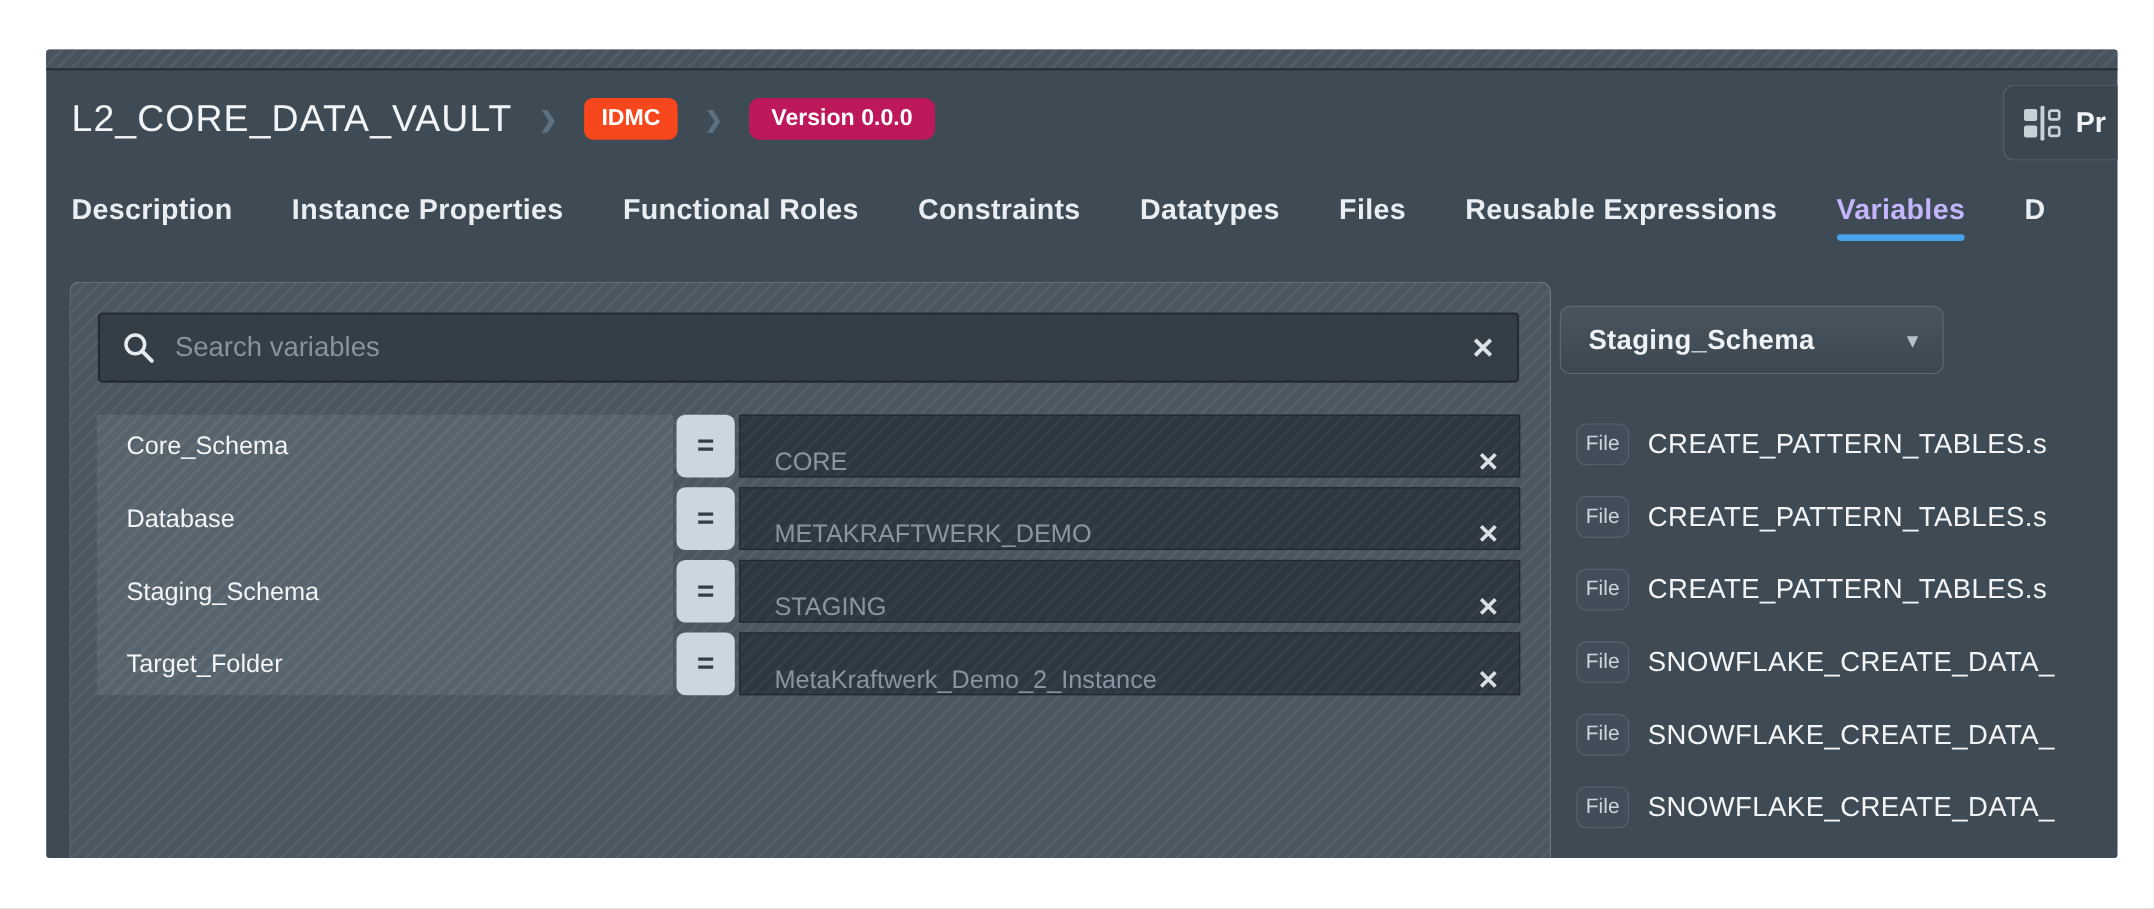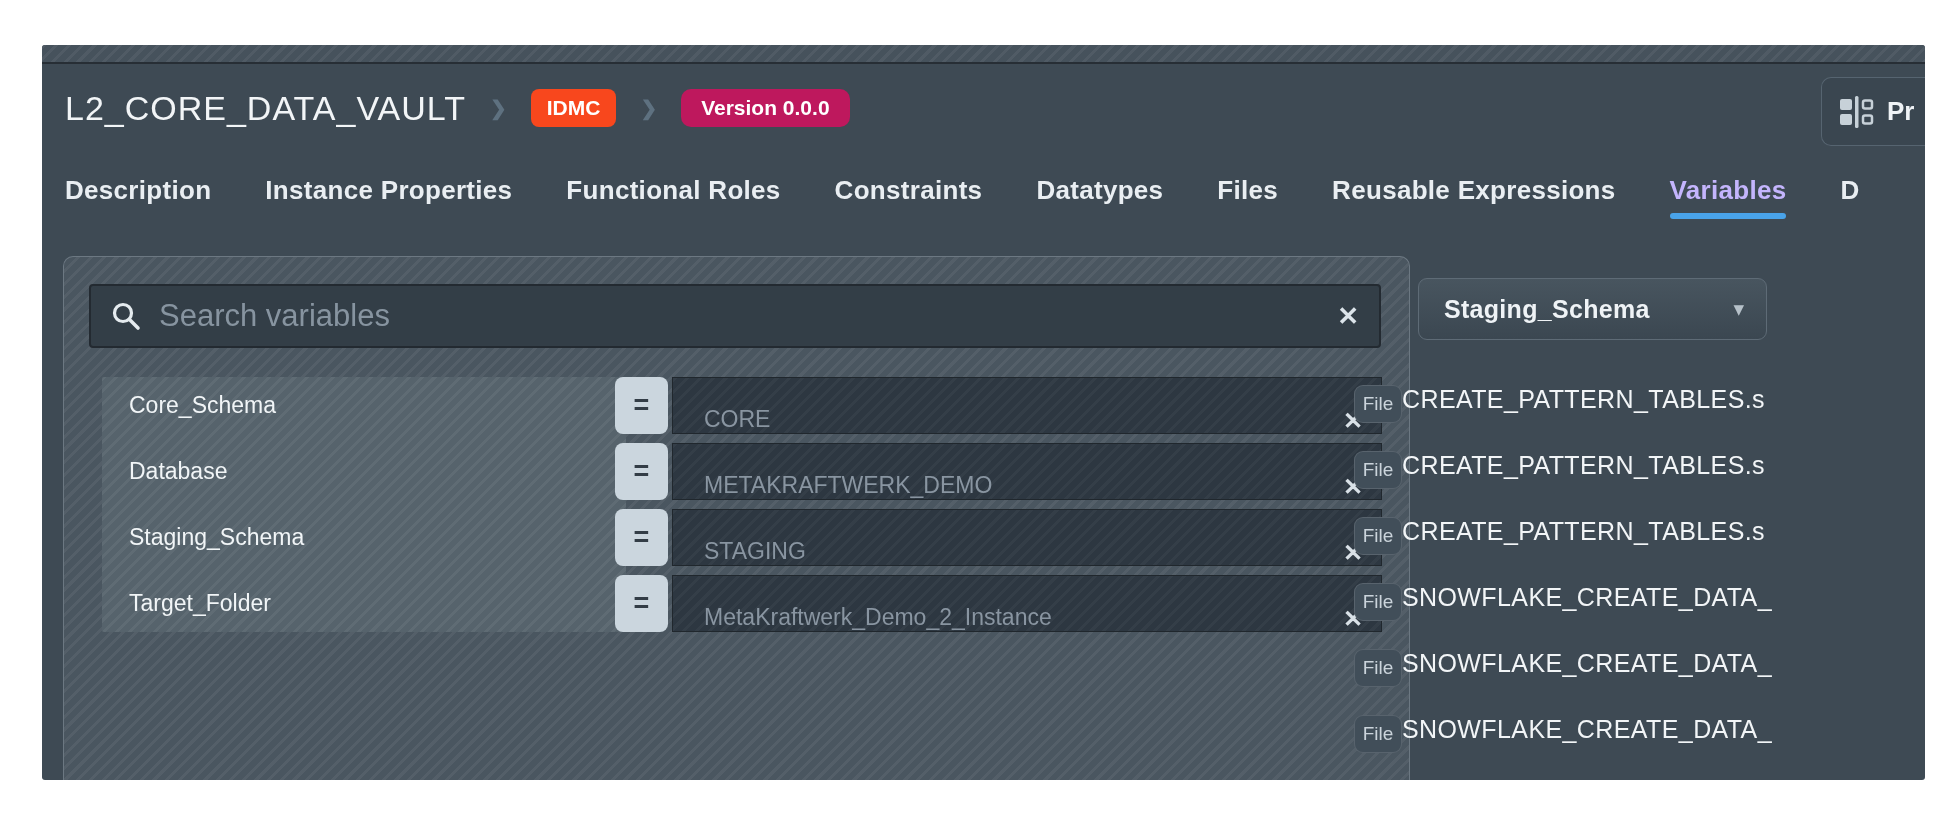--- a/index.html
+++ b/index.html
@@ -44,25 +44,25 @@
 
   
   .panel{position:absolute;left:21px;top:211px;width:1347px;height:524px;
     background-color:#4A5660;border:1px solid #6C7882;border-bottom:none;
     border-radius:10px 10px 0 0;box-sizing:border-box;}
 
   .search{position:absolute;left:25px;top:27px;width:1292px;height:64px;
     background-color:#333E47;border:2px solid #232A31;border-radius:4px;
     box-sizing:border-box;display:flex;align-items:center;padding:0 20px;gap:16px;}
   .search input{flex:1;background:transparent;border:none;outline:none;
-    color:#C7D1D8;font-size:31px;font-family:"Liberation Sans",sans-serif;}
+    color:#C7D1D8;font-size:25px;font-family:"Liberation Sans",sans-serif;}
   .search input::placeholder{color:#8794A0;opacity:1;}
   .x-icon{color:#DCE4EA;font-size:26px;font-weight:700;cursor:pointer;line-height:1;}
 
-  .label-block{position:absolute;left:38px;top:120px;width:524px;height:255px;
+  .label-block{position:absolute;left:24px;top:120px;width:524px;height:255px;
     background-color:#56636C;border-radius:2px;text-align:center;}
   .label-row{height:57px;margin-bottom:9px;display:flex;align-items:center;
     padding-left:27px;color:#F1F5F7;font-size:23px;font-weight:500;}
 
   .eq-block{position:absolute;left:551px;width:53px;height:57px;
     background:#CBD6DE;border-radius:8px;display:flex;align-items:center;
     justify-content:center;color:#333D46;font-size:27px;font-weight:700;}
   .val-field{position:absolute;left:608px;width:710px;height:57px;
     background-color:#2D3741;border:1px solid #20272D;box-sizing:border-box;
     display:flex;align-items:flex-end;padding:0 18px 0 31px;}
@@ -70,22 +70,22 @@
   .val-field .x-icon{font-size:24px;color:#D9E1E7;}
 
   
   .dropdown{position:absolute;left:1376px;top:233px;width:349px;height:62px;
     background:linear-gradient(#48555F,#3B4751);border:1px solid #5E6B76;
     border-radius:9px;box-sizing:border-box;display:flex;align-items:center;
     padding:0 22px 0 25px;cursor:pointer;}
   .dropdown .dd-label{color:#EFF3F6;font-size:25px;font-weight:600;letter-spacing:0.3px;}
   .dropdown .caret{margin-left:auto;color:#B6C1C9;font-size:21px;}
 
-  .file-row{position:absolute;left:1312px;height:38px;display:flex;
-    cursor:pointer;}
+  .file-row{position:absolute;left:1391px;height:38px;display:flex;
+    align-items:center;gap:17px;cursor:pointer;}
   .file-badge{width:48px;height:38px;background:#414E59;
     border:1px solid rgba(255,255,255,0.12);border-radius:9px;
     display:flex;align-items:center;justify-content:center;
     color:#CBD4DB;font-size:19px;box-sizing:border-box;}
   .file-name{color:#F2F5F7;font-size:25px;font-weight:400;letter-spacing:0.4px;
     white-space:nowrap;}
 </style>
 </head>
 <body>
 

